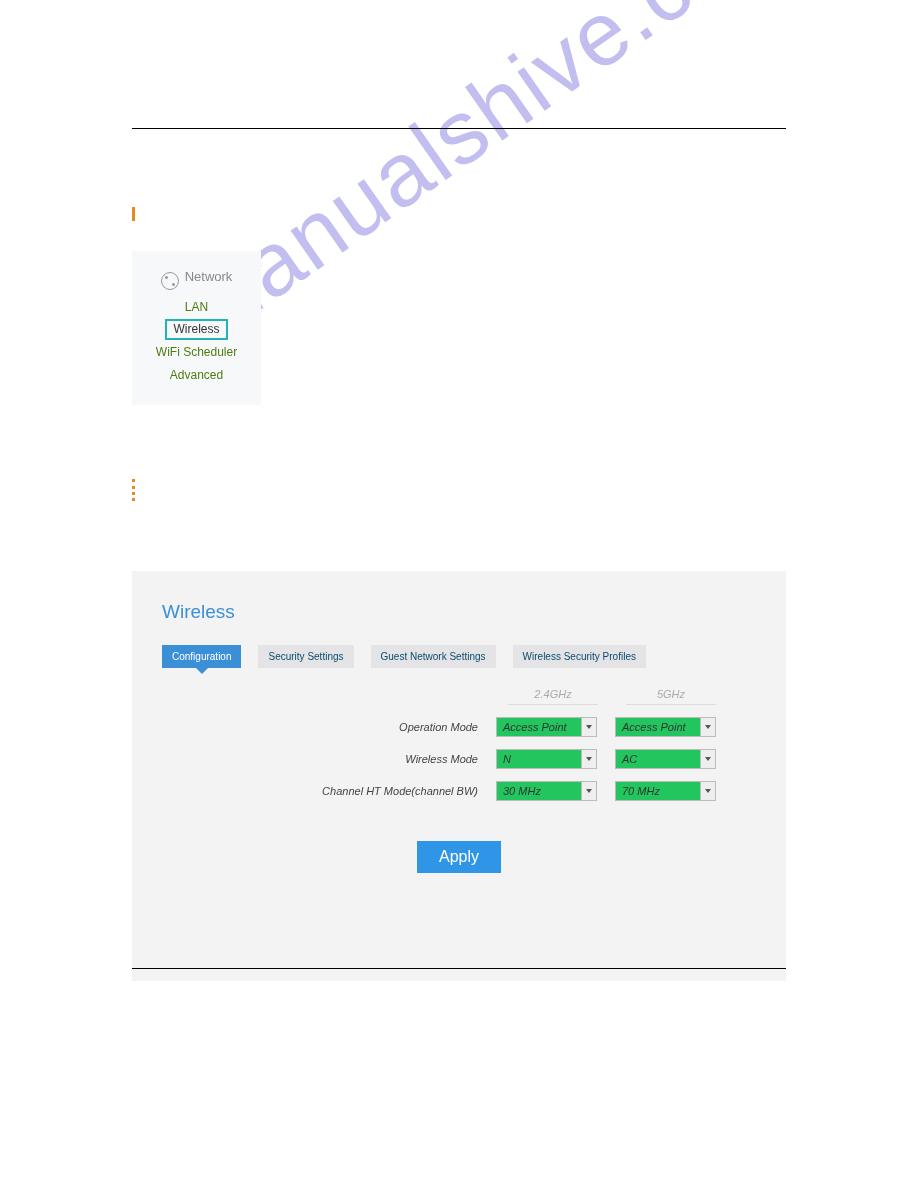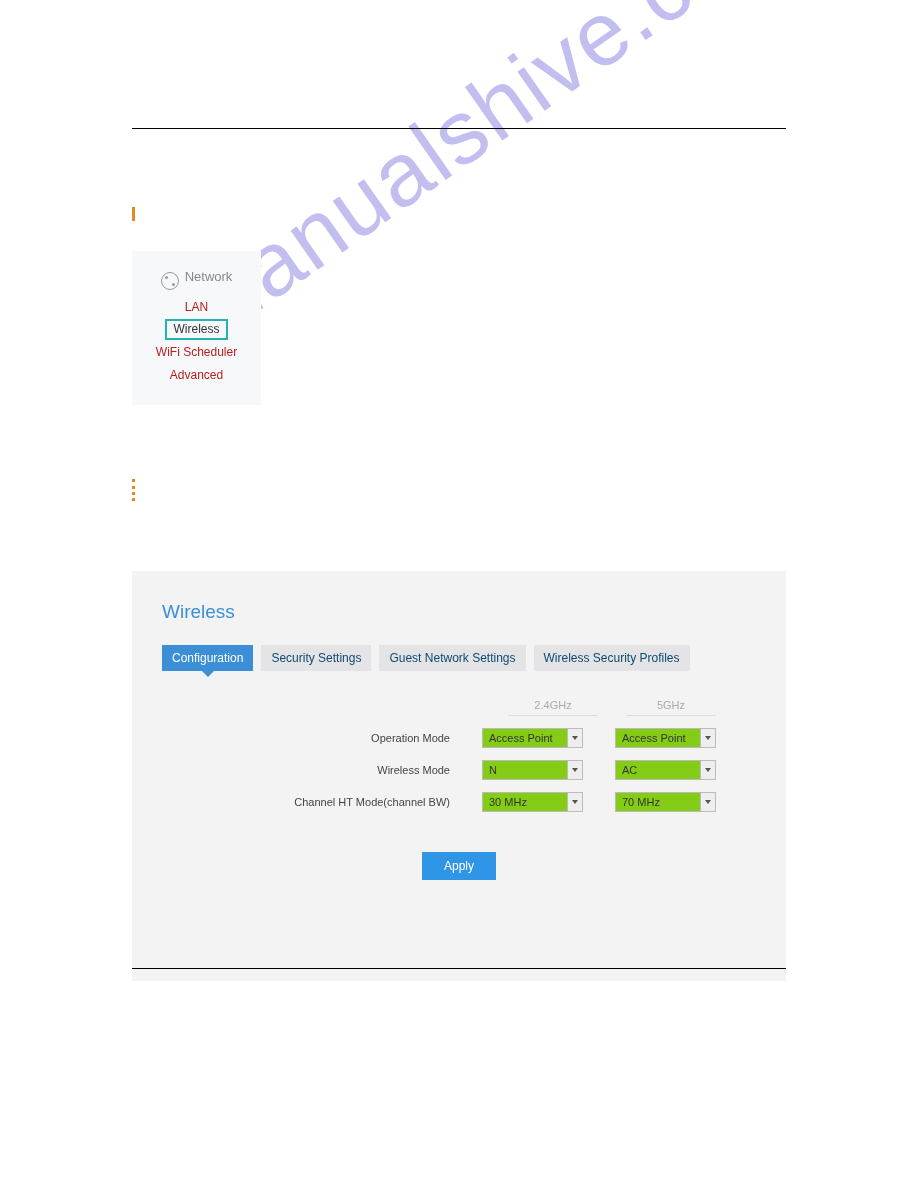--- a/index.html
+++ b/index.html
@@ -65,21 +65,21 @@
   }
   .nav-icon::before, .nav-icon::after {
     content: "";
     position: absolute;
     background: #999;
     border-radius: 50%;
     width: 3px; height: 3px;
   }
   .nav-icon::before { top: 3px; left: 3px; }
   .nav-icon::after { bottom: 3px; right: 3px; }
-  .nav-item { color: #b91c1c; }
+  .nav-item { color: #4d7c0f; }
   .nav-item.highlighted {
     display: inline-block;
     border: 2px solid #24b3b3;
     padding: 0 6px;
     color: #333;
     line-height: 1.4;
   }
 
   .step-bar2 {
     border-left: 3px dotted #e58a1f;
@@ -96,22 +96,22 @@
     box-sizing: content-box;
   }
   .panel-title {
     color: #3b8fd6;
     font-size: 19px;
     font-weight: 400;
     margin-bottom: 22px;
   }
   .tabbar {
     display: flex;
-    gap: 8px;
-    font-size: 12px;
+    gap: 17px;
+    font-size: 10px;
   }
   .tab {
     background: #e4e4e6;
     color: #0c4a6e;
     padding: 6px 10px;
     cursor: pointer;
   }
   .tab.active {
     background: #3b8fd6;
     color: #fff;
@@ -122,55 +122,56 @@
     position: absolute;
     bottom: -6px;
     left: 50%;
     margin-left: -6px;
     border-left: 6px solid transparent;
     border-right: 6px solid transparent;
     border-top: 6px solid #3b8fd6;
   }
 
   .config-grid {
-    margin-top: 28px;
+    margin-top: 20px;
+    font-style: italic;
   }
   .col-headers {
     display: flex;
     justify-content: flex-end;
     gap: 28px;
     padding-right: 40px;
     font-size: 11px;
     color: #aaa;
   }
   .col-head {
     width: 90px;
     text-align: center;
     padding-bottom: 4px;
     border-bottom: 1px solid #ddd;
   }
   .cfg-row {
     display: flex;
     align-items: center;
     justify-content: flex-end;
-    gap: 32px;
+    gap: 18px;
     margin-top: 12px;
     padding-right: 40px;
     font-size: 11px;
     color: #444;
   }
   .cfg-label {
     flex: 1;
     text-align: right;
   }
   .select-like {
     display: flex;
     align-items: stretch;
     border: 1px solid #bbb;
-    background: #84cc16;
+    background: #22c55e;
     height: 20px;
     box-sizing: border-box;
     font-size: 11px;
     color: #333;
   }
   .select-like .sv {
     padding: 0 6px;
     display: flex;
     align-items: center;
     white-space: nowrap;
@@ -195,21 +196,21 @@
 
   .apply-row {
     text-align: center;
     margin-top: 40px;
   }
   .apply-btn {
     display: inline-block;
     background: #2f96e7;
     color: #fff;
     padding: 7px 22px;
-    font-size: 12px;
+    font-size: 16px;
     cursor: pointer;
   }
 
   
   .watermark {
     position: absolute;
     left: 160px;
     top: 280px;
     font-size: 90px;
     color: rgba(120, 110, 220, 0.45);

